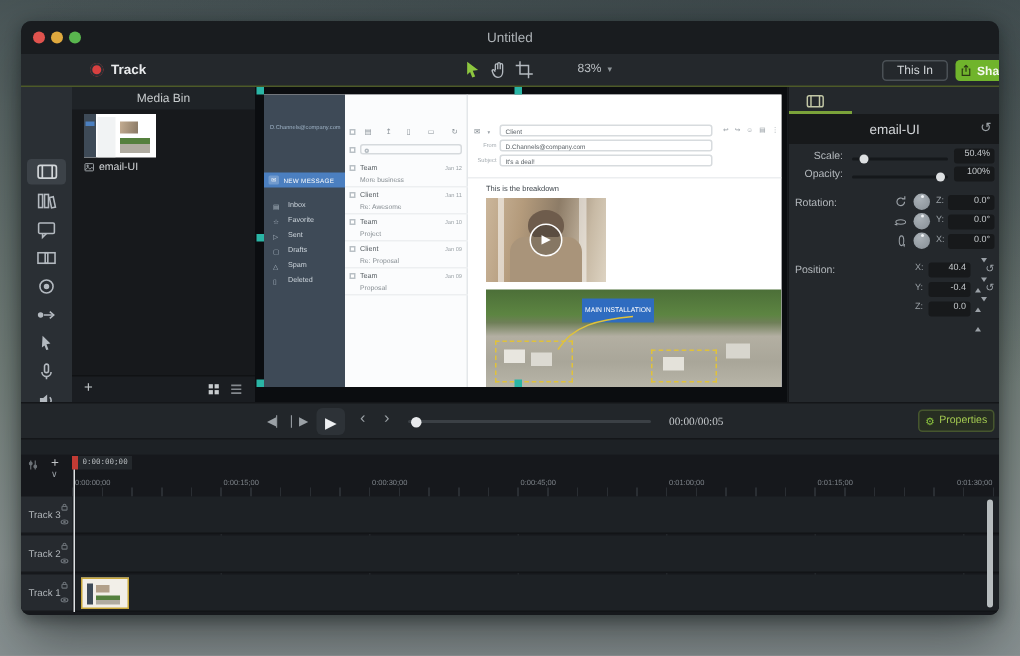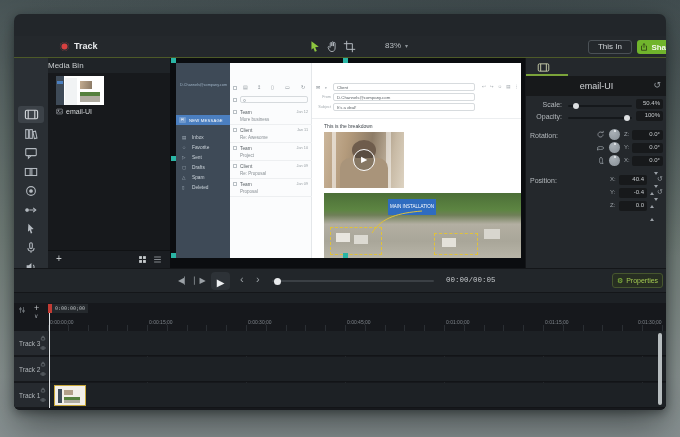--- a/index.html
+++ b/index.html
@@ -20,21 +20,21 @@
   }
   .titlebar { left:0; top:0; width:652px; height:22px; background:#191c1f; }
   .light { width:8px; height:8px; border-radius:50%; top:7px; }
   .title { top:6px; width:652px; text-align:center; font-size:9px; color:#aeb3b7; }
   .toolbar { left:0; top:22px; width:652px; height:21px; background:#24282c; }
   .greenline { left:0; top:43px; width:652px; height:1px; background:#4d5a28; }
   .strip { left:0; top:44px; width:34px; height:210px; background:#2a2f34; }
   .tool { width:26px; height:17px; left:4px; display:flex; align-items:center; justify-content:center; border-radius:3px; }
   .tool.active { background:#3c4248; }
   .binpanel { left:34px; top:44px; width:122px; height:210px; background:#17191c; }
-  .binhead { left:0; top:0; width:122px; height:15px; background:#1f2327; font-size:8px; color:#c8ccce; line-height:15px; }
+  .binhead { left:0; top:0; width:122px; height:15px; background:#1f2327; text-align:center; font-size:8px; color:#c8ccce; line-height:15px; }
   .canvas { left:156px; top:44px; width:355px; height:210px; background:#0b0d10; overflow:hidden; }
   .email { left:6px; top:5px; width:345px; height:195px; background:#ffffff; overflow:hidden; }
   .handle { width:5px; height:5px; background:#2ab5a5; }
   .eside { left:0; top:0; width:54px; height:195px; background:#3e4a57; }
   .enav { left:0; height:9px; width:54px; font-size:4.8px; color:#ccd4db; line-height:9px; }
   .enav .g { position:absolute; left:6px; top:0; font-size:4.5px; color:#aab6c2; }
   .enav .t { position:absolute; left:16px; top:0; }
   .elist { left:54px; top:0; width:82px; height:195px; background:#fbfcfd; border-right:1px solid #e4e7ea; }
   .chk { width:3.5px; height:3.5px; border:0.5px solid #b9c0c5; background:#fff; }
   .lico { font-size:5px; color:#8a9298; top:21px; }
@@ -63,20 +63,26 @@
   .thead { left:0; width:34px; height:25px; background:#262a2f; border-bottom:1px solid #17191c; font-size:6.5px; color:#b0b5b9; line-height:25px; padding-left:5px; }
   .tbody { left:34px; width:618px; height:25px; background:#1d2125; border-bottom:1px solid #121417; }
   .gline { width:1px; top:28px; height:77px; background:#23272b; }
   svg { display:block; }
 </style>
 </head>
 <body>
 
 <div class="abs win">
 
+  <div class="abs titlebar">
+    <div class="abs title">Untitled</div>
+    <div class="abs light" style="left:8px;background:#e0534e;"></div>
+    <div class="abs light" style="left:20px;background:#e0a93e;"></div>
+    <div class="abs light" style="left:32px;background:#59b64e;"></div>
+  </div>
 
   <div class="abs toolbar">
     <div class="abs" style="left:46px;top:5px;display:flex;align-items:center;gap:5px;">
       <span style="width:9px;height:9px;border-radius:50%;background:#d84040;box-shadow:inset 0 0 0 1.5px #2a2e33;"></span>
       <span style="font-size:9px;color:#e8eaec;font-weight:bold;">Track</span>
     </div>
     <div class="abs" style="left:295px;top:4px;width:14px;height:14px;">
       <svg width="13" height="13" viewBox="0 0 16 16">
           <path d="M3 1.5 L12 8.2 L7.6 8.9 L9.6 13.5 L7.2 14.4 L5.4 9.9 L3 12 Z" fill="#8dc63f"></path>
         </svg>
@@ -425,21 +431,21 @@
     <span class="abs pbtn" style="left:164px;top:6px;"><span style="font-size:8px;">◀</span><span style="font-size:7px;">▏</span></span>
     <span class="abs pbtn" style="left:180px;top:6px;"><span style="font-size:7px;">▏</span><span style="font-size:8px;">▶</span></span>
     <div class="abs" style="left:197px;top:3px;width:19px;height:18px;background:#2d3237;border-radius:4px;text-align:center;">
       <span style="font-size:10px;color:#eef0f2;line-height:18px;">▶</span>
     </div>
     <span class="abs pbtn" style="left:226px;top:4px;font-size:11px;">‹</span>
     <span class="abs pbtn" style="left:242px;top:4px;font-size:11px;">›</span>
     <div class="abs" style="left:258px;top:11px;width:162px;height:2px;background:#3b4045;border-radius:1px;">
       <span class="abs" style="left:2px;top:-2.5px;width:7px;height:7px;border-radius:50%;background:#e8eaec;"></span>
     </div>
-    <span class="abs" style="left:432px;top:7px;font-size:7.5px;color:#c3c7ca;font-family:Liberation Mono, monospace;">00:00/00:05</span>
+    <span class="abs" style="left:432px;top:7px;font-size:7.5px;color:#c3c7ca;font-family:Liberation Serif, serif;">00:00/00:05</span>
     <div class="abs" style="left:598px;top:4px;width:51px;height:15px;background:#272e22;border:1px solid #46562e;border-radius:3px;display:flex;align-items:center;justify-content:center;gap:3px;">
       <span style="font-size:7px;color:#8dc63f;">⚙</span>
       <span style="font-size:7px;color:#a3c951;">Properties</span>
     </div>
   </div>
 
   <div class="abs tltools">
     
     
     

